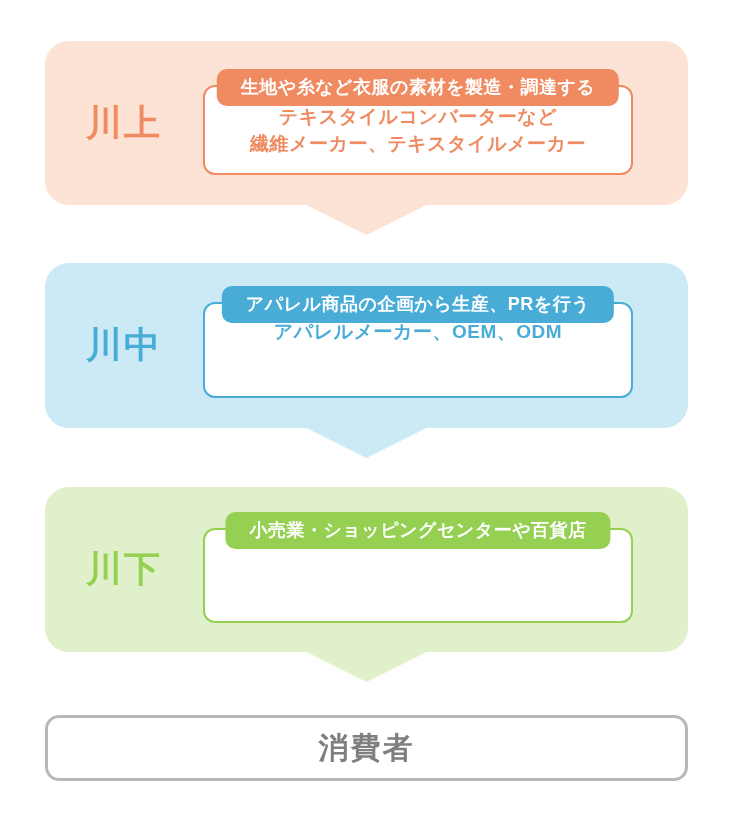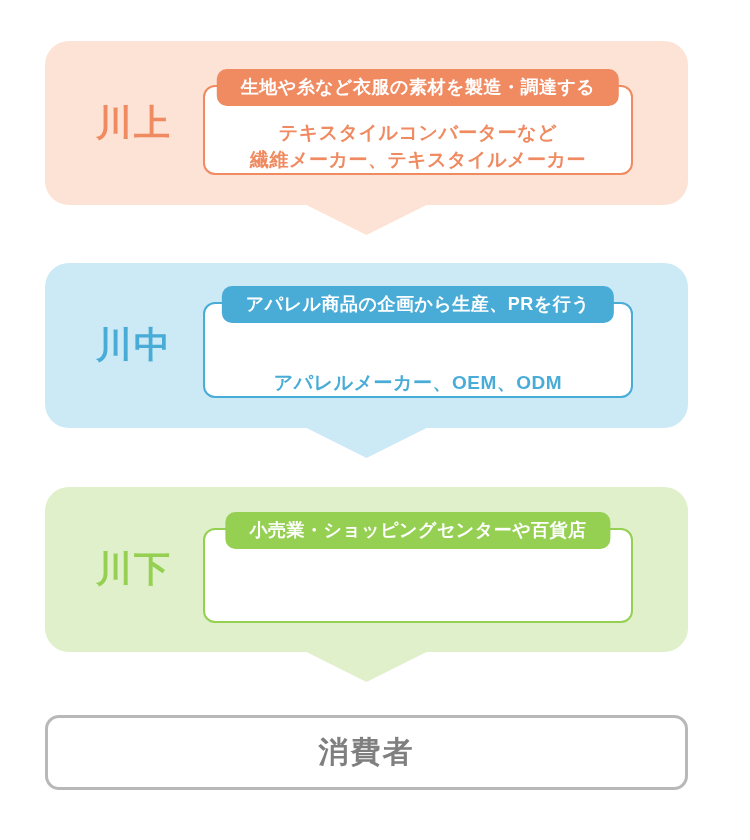--- a/index.html
+++ b/index.html
@@ -34,35 +34,34 @@
     top: 0;
     width: 158px;
     height: 100%;
     display: flex;
     align-items: center;
     justify-content: center;
     font-size: 36px;
     font-weight: bold;
     color: var(--accent);
     letter-spacing: 2px;
-    margin-left: 10px;
   }
 
   .tier-card {
     position: absolute;
     left: 158px;
     width: 430px;
     background: #ffffff;
     border: 2px solid var(--accent);
     border-radius: 12px;
     box-sizing: border-box;
     display: flex;
     flex-direction: column;
     align-items: center;
-    justify-content: flex-end;
+    justify-content: flex-start;
     text-align: center;
   }
   .tier-1 .tier-card { top: 44px; height: 90px; padding-top: 16px; }
   .tier-2 .tier-card { top: 39px; height: 96px; padding-top: 14px; }
   .tier-3 .tier-card { top: 41px; height: 95px; padding-top: 16px; }
 
   .tier-badge {
     position: absolute;
     top: -18px;
     left: 50%;
@@ -99,21 +98,21 @@
     background: var(--bg);
     clip-path: polygon(0 0, 100% 0, 50% 100%);
   }
 
   
   .consumer-box {
     position: absolute;
     left: 45px;
     top: 715px;
     width: 643px;
-    height: 75px;
+    height: 66px;
     box-sizing: border-box;
     background: #ffffff;
     border: 3px solid var(--border);
     border-radius: 14px;
     display: flex;
     align-items: center;
     justify-content: center;
   }
   .consumer-label {
     color: var(--text);

